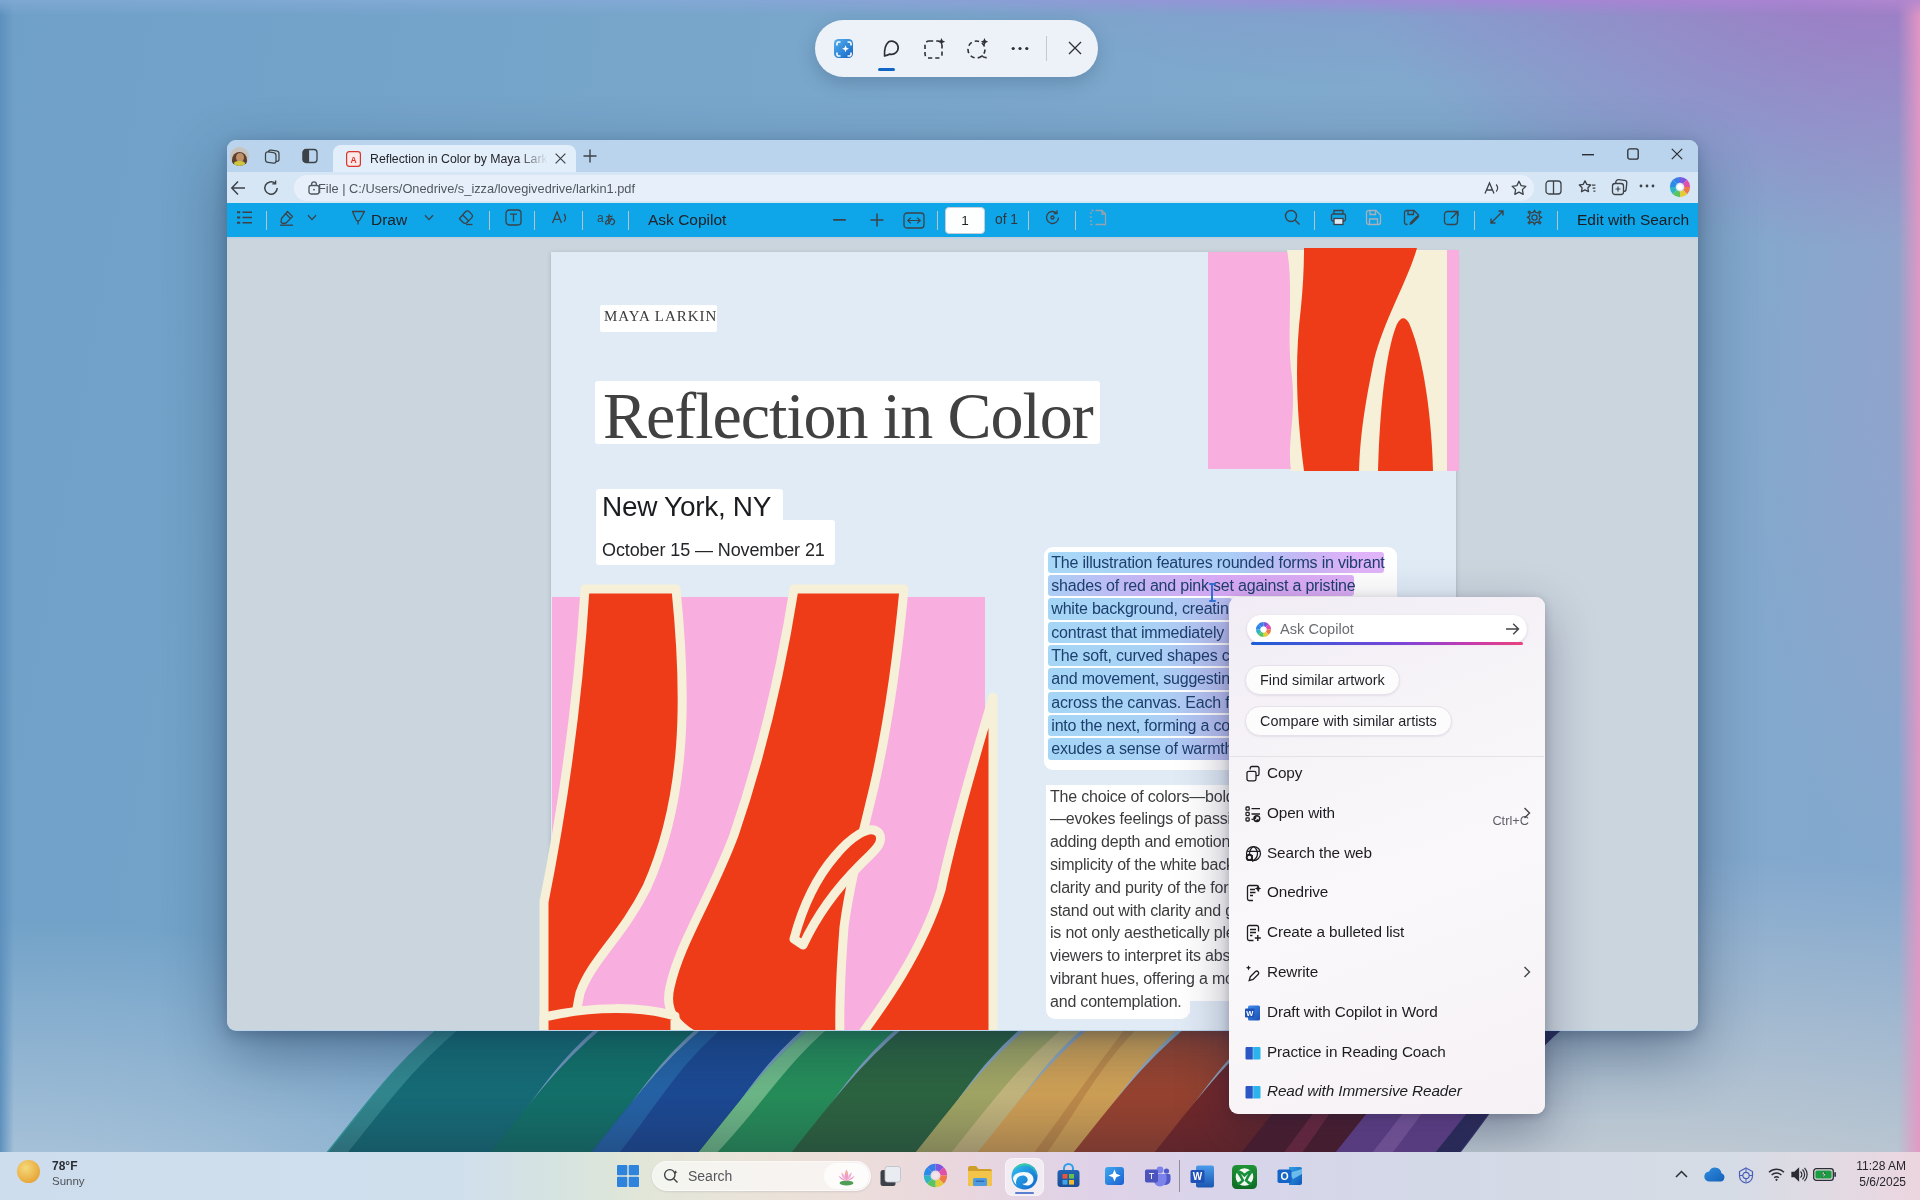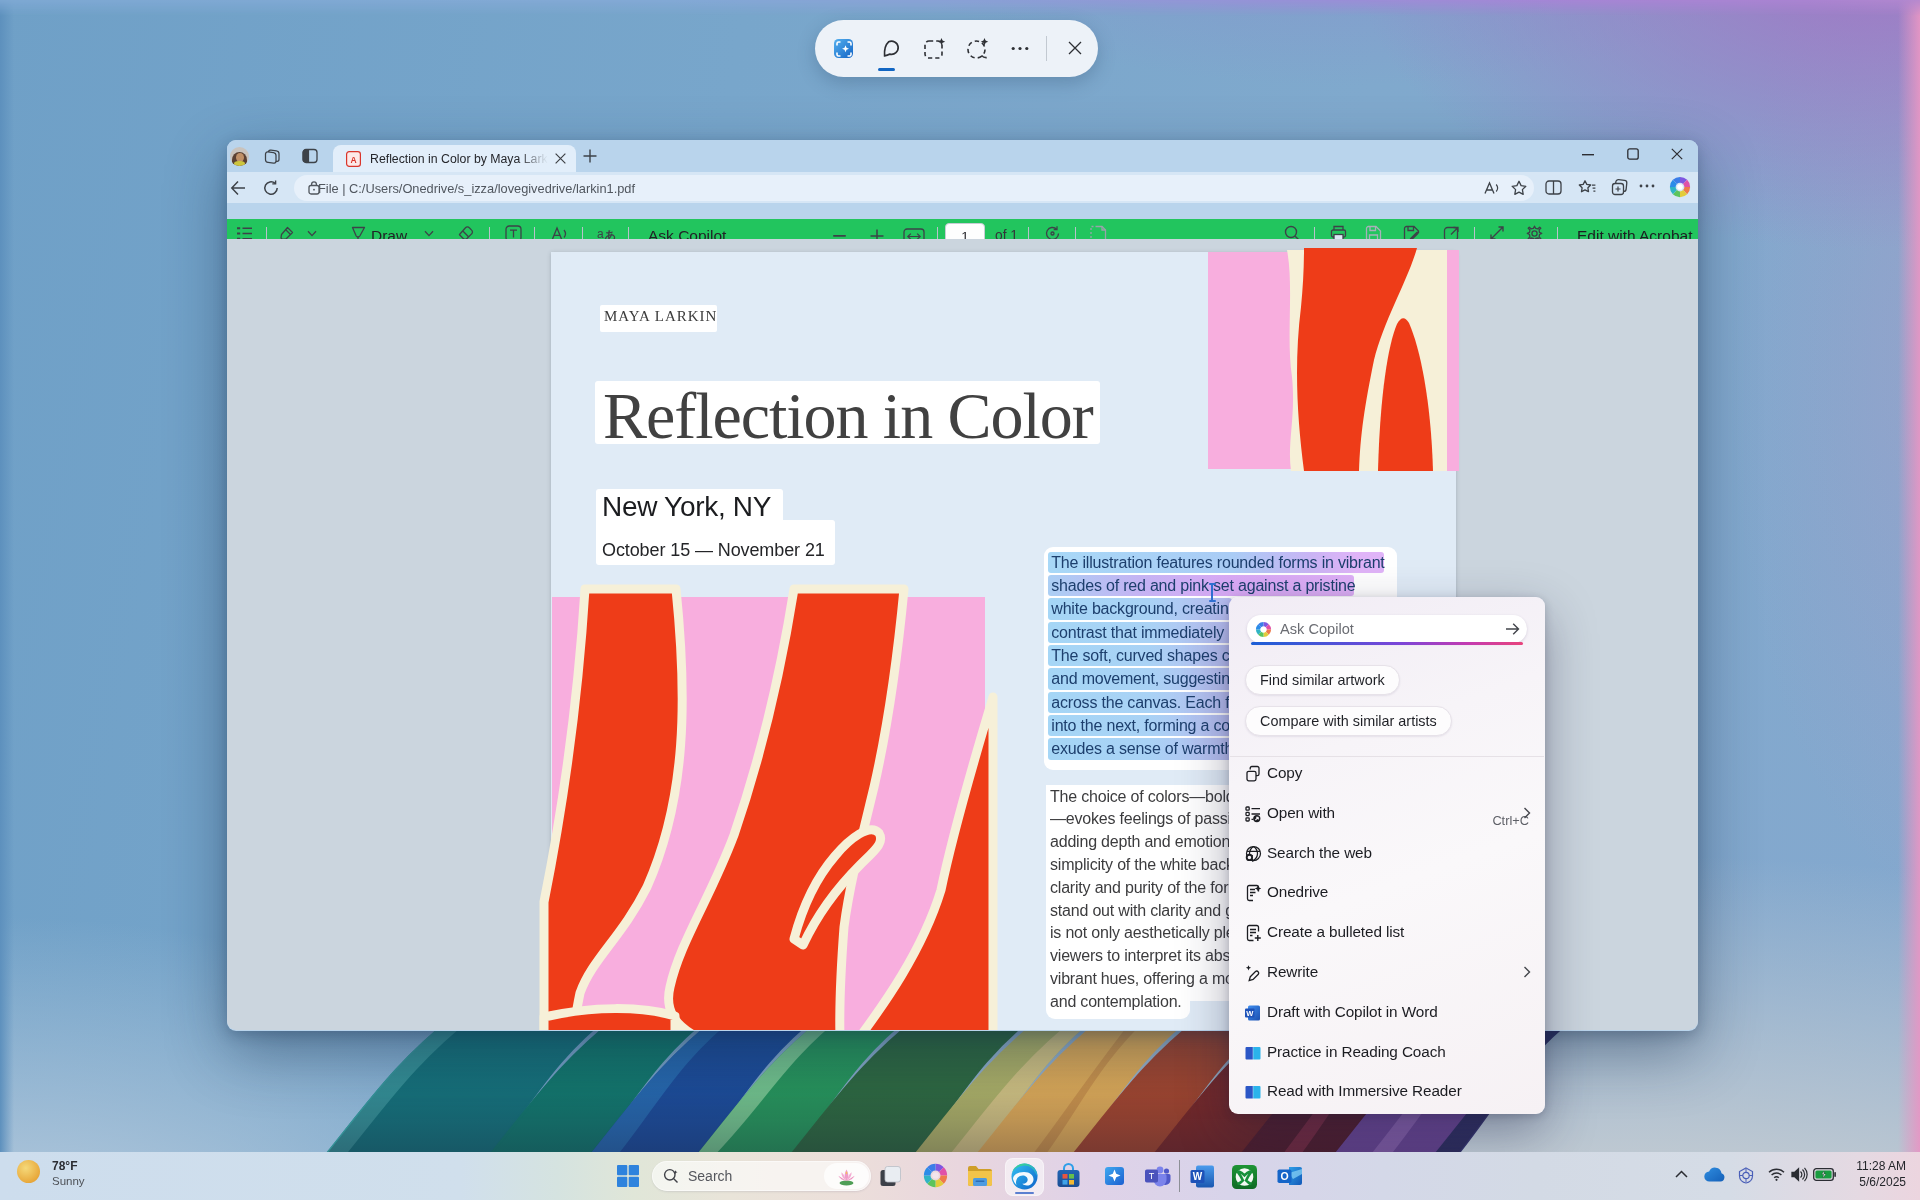--- a/index.html
+++ b/index.html
@@ -22,21 +22,21 @@
 
 #win{position:absolute;left:227px;top:140px;width:1471px;height:891px;border-radius:9px;background:#b9d4ec;box-shadow:0 22px 60px rgba(20,40,70,.42), 0 4px 14px rgba(20,40,70,.25);}
 #tabrow{position:absolute;left:0;top:0;width:100%;height:32px;border-radius:9px 9px 0 0;background:#b9d4ec;}
 #tab{position:absolute;left:106px;top:5px;width:243px;height:27px;background:#e2eefa;border-radius:8px 8px 0 0;}
 #tab .tt{position:absolute;left:37px;top:6.5px;font-size:12.3px;color:#25262b;letter-spacing:0;white-space:nowrap;width:178px;overflow:hidden;}
 #tab .fade{position:absolute;right:28px;top:0;width:30px;height:100%;background:linear-gradient(to right,rgba(226,238,250,0),#e2eefa);}
 #tab .x{position:absolute;right:9px;top:7px;width:13px;height:13px;color:#3e4046;}
 #addrrow{position:absolute;left:0;top:32px;width:100%;height:31px;background:#d6e6f5;}
 #urlpill{position:absolute;left:67px;top:3px;width:1240px;height:26px;border-radius:13px;background:#e7f0fa;}
 #urltext{position:absolute;left:24px;top:6px;font-size:12.8px;color:#50565e;}
-#pdfbar{position:absolute;left:0;top:79px;width:100%;height:35px;background:#22c55e;border-bottom:1px solid #c3ccd4;}
+#pdfbar{position:absolute;left:0;top:63px;width:100%;height:35px;background:#0ea5e9;border-bottom:1px solid #c3ccd4;}
 #viewer{position:absolute;left:0;top:99px;width:100%;height:791px;background:#cbd5de;border-radius:0 0 9px 9px;overflow:hidden;}
 #page{position:absolute;left:324px;top:13px;width:905px;height:884px;background:#e0ebf6;box-shadow:0 1px 4px rgba(40,60,80,.25);}
 .wbox{position:absolute;background:#fff;}
 .ico{color:#3d4248;}
 .tico{position:absolute;top:6px;}
 .tdiv{position:absolute;top:8px;width:1px;height:19px;background:#b9c2cb;}
 
 #hl{position:absolute;}
 .hbar{position:absolute;height:21.4px;border-radius:3px;}
 .htx{position:absolute;font-size:16px;letter-spacing:-0.2px;color:#1d3f6d;line-height:21.4px;white-space:nowrap;}
@@ -355,21 +355,21 @@
 
     <svg class="tico ico" style="left:1262px" width="16" height="16" viewBox="0 0 16 16" fill="none" stroke="#3d4248" stroke-width="1.4">
         <path d="M2 14 L14 2 M9.5 2 H14 V6.5 M6.5 14 H2 V9.5"></path>
       </svg>
 
     <svg class="tico ico" style="left:1299px" width="17" height="17" viewBox="0 0 17 17" fill="none" stroke="#3d4248" stroke-width="1.3">
         <circle cx="8.5" cy="8.5" r="2.6"></circle>
         <path d="M8.5 1.2 l1.1 2.2 2.4 .4 1.7 -1.7 1.1 1.1 -1.7 1.7 .4 2.4 2.2 1.1 -2.2 1.1 -.4 2.4 1.7 1.7 -1.1 1.1 -1.7 -1.7 -2.4 .4 -1.1 2.2 -1.1 -2.2 -2.4 -.4 -1.7 1.7 -1.1 -1.1 1.7 -1.7 -.4 -2.4 -2.2 -1.1 2.2 -1.1 .4 -2.4 -1.7 -1.7 1.1 -1.1 1.7 1.7 2.4 -.4 z" stroke-linejoin="round"></path>
       </svg>
     <div class="tdiv" style="left:1330px"></div>
-    <div class="abs" style="left:1350px;top:8px;font-size:15.5px;color:#1c1d22;">Edit with Acrobat</div>
+    <div class="abs" style="left:1350px;top:8px;font-size:15.5px;color:#1c1d22;">Edit with Search</div>
   </div>
   <div id="viewer">
     <div id="page">
 
       <svg class="abs" style="left:657px;top:0" width="248" height="217" viewBox="0 0 248 217">
         <rect width="248" height="217" fill="#f8aede"></rect>
         <path d="M79,-2 C86,35 78,85 84,125 C88,165 79,190 83,219 L243,219 L243,-2 Z" fill="#f6f0d8"></path>
         <rect x="239" y="-2" width="12" height="221" fill="#f8aede"></rect>
         <path d="M96,-4 L209,-4 C200,28 176,68 166,108 C157,152 152,183 151,219 L96,219 C89,165 86,112 93,55 C95,35 96,15 96,-4 Z" fill="#ee3c18"></path>
         <path d="M170,219 C172,143 180,93 189,72 Q195,61 201,71 C212,96 223,148 225,219 Z" fill="#ee3c18"></path>
@@ -534,21 +534,21 @@
       </svg>
     <div class="mlab">Draft with Copilot in Word</div>
   </div>
   <div class="mi" style="top:435.6px;">
     <svg class="mic" viewBox="0 0 18 18">
         <path d="M2.5 3 H8.8 V15.5 H2.5 a1 1 0 0 1 -1 -1 V4 a1 1 0 0 1 1 -1 Z" fill="#2b56c6"></path>
         <path d="M9.2 3 H15.5 a1 1 0 0 1 1 1 V14.5 a1 1 0 0 1 -1 1 H9.2 Z" fill="#2bb3eb"></path>
       </svg>
     <div class="mlab">Practice in Reading Coach</div>
   </div>
-  <div class="mi" style="top:475.4px;">
+  <div class="mi" style="top:475.4px;font-style:italic;">
     <svg class="mic" viewBox="0 0 18 18">
         <path d="M2.5 3 H8.8 V15.5 H2.5 a1 1 0 0 1 -1 -1 V4 a1 1 0 0 1 1 -1 Z" fill="#2b56c6"></path>
         <path d="M9.2 3 H15.5 a1 1 0 0 1 1 1 V14.5 a1 1 0 0 1 -1 1 H9.2 Z" fill="#2bb3eb"></path>
       </svg>
     <div class="mlab">Read with Immersive Reader</div>
   </div>
 </div>
 
 <div class="abs" style="left:1211px;top:584px;width:2.4px;height:17px;background:#2f6fd0;border-radius:1px;">
   <div class="abs" style="left:-2.2px;top:-1.4px;width:7px;height:2.2px;background:#2f6fd0;border-radius:1px;"></div>

